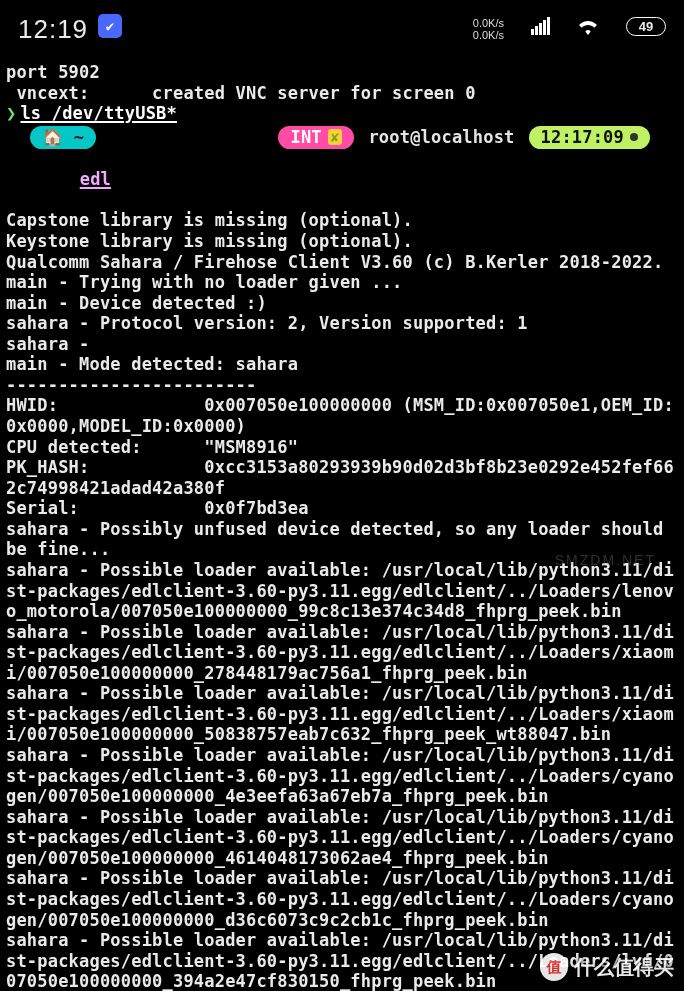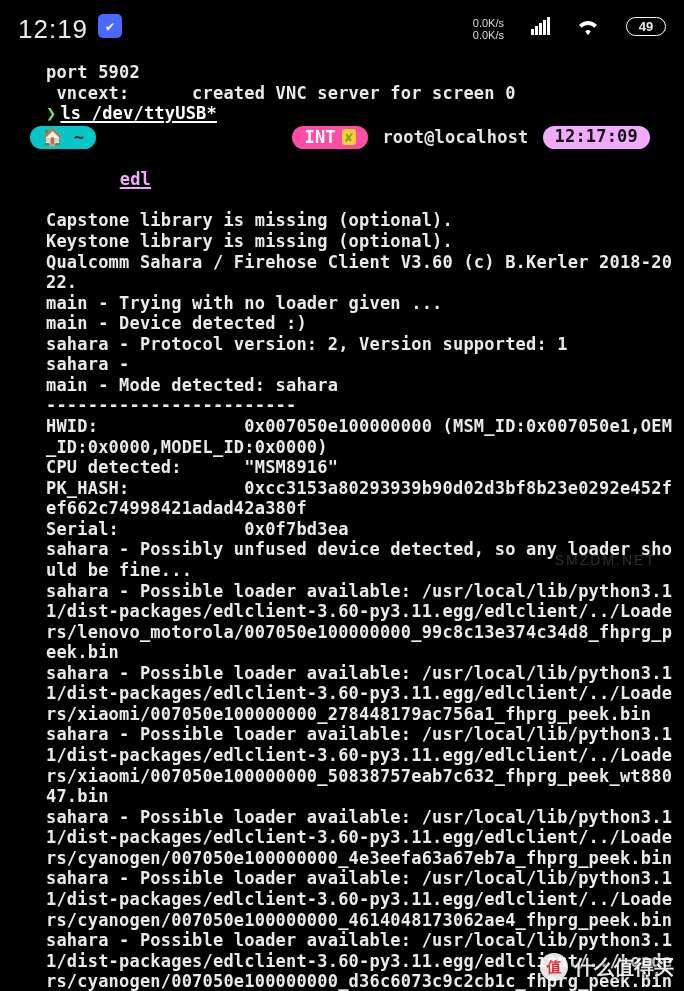--- a/index.html
+++ b/index.html
@@ -40,34 +40,34 @@
   .battery {
     border: 1.5px solid #fff; border-radius: 11px;
     padding: 1px 8px; font-size: 13px; font-weight: 600;
     min-width: 40px; text-align: center;
   }
   .terminal {
     padding: 8px 6px 0 6px;
     font-weight: 600;
     letter-spacing: 0.2px;
   }
-  .line { white-space: pre-wrap; word-break: break-all; line-height: 1.21; margin-left: 40px; }
+  .line { white-space: pre-wrap; word-break: break-all; line-height: 1.21; }
   .prompt-line { display: flex; align-items: center; gap: 4px; flex-wrap: nowrap; }
   .prompt-sym { color: #6be26b; font-weight: 700; }
   .cmd { color: #fff; }
   .ps-row {
     display: flex; align-items: center; gap: 14px;
     margin: 2px 0 0 0; font-weight: 700;
   }
   .pill { border-radius: 14px; padding: 0px 12px; font-size: 17px; display: inline-flex; align-items: center; gap: 6px; height: 23px; }
   .pill-home { background: #06c7c7; color: #222; }
   .pill-int { background: #ff4da6; color: #fff; }
   .pill-int .x { background:#ffcf3a; color:#7a2; border-radius:3px; padding:0 3px; font-weight:800; font-size:14px;}
   .user-host { color: #e5e5e5; font-weight: 700; }
-  .pill-time { background: #f0abfc; color: #111; font-weight: 700; flex-direction: column; }
+  .pill-time { background: #bef264; color: #111; font-weight: 700; }
   .pill-time .dot { width:8px; height:8px; border-radius:50%; background:#333; }
   .edl-label { color: #f0abfc; margin-left: 32px; font-weight: 700; }
   .underline { text-decoration: underline; text-decoration-thickness: 2px; text-underline-offset: 2px; }
   .watermark {
     position: absolute;
     bottom: 10px; right: 10px;
     display: flex; align-items: center; gap: 6px;
     font-family: sans-serif;
     opacity: 0.9;
   }

